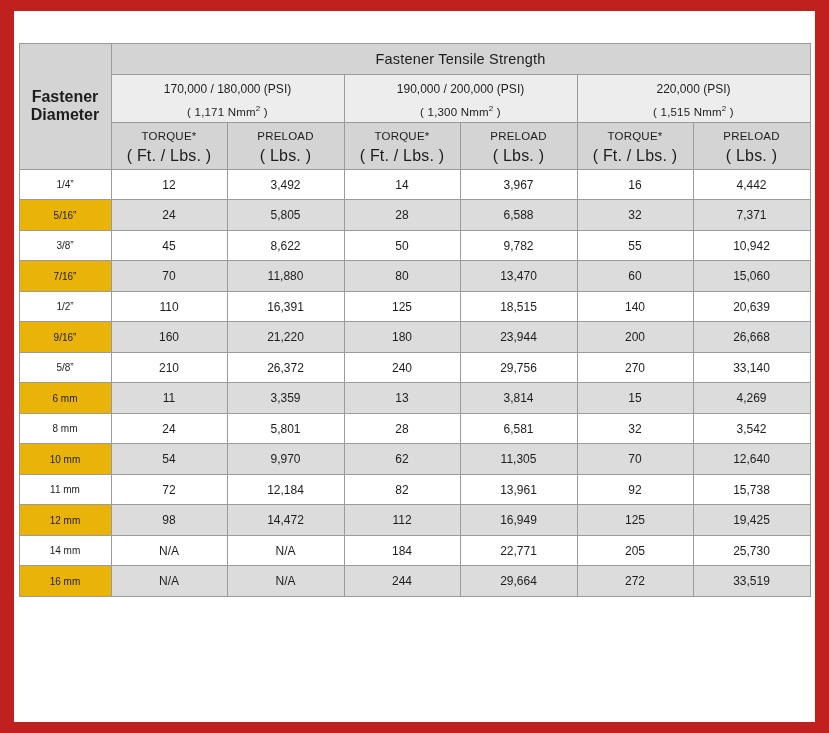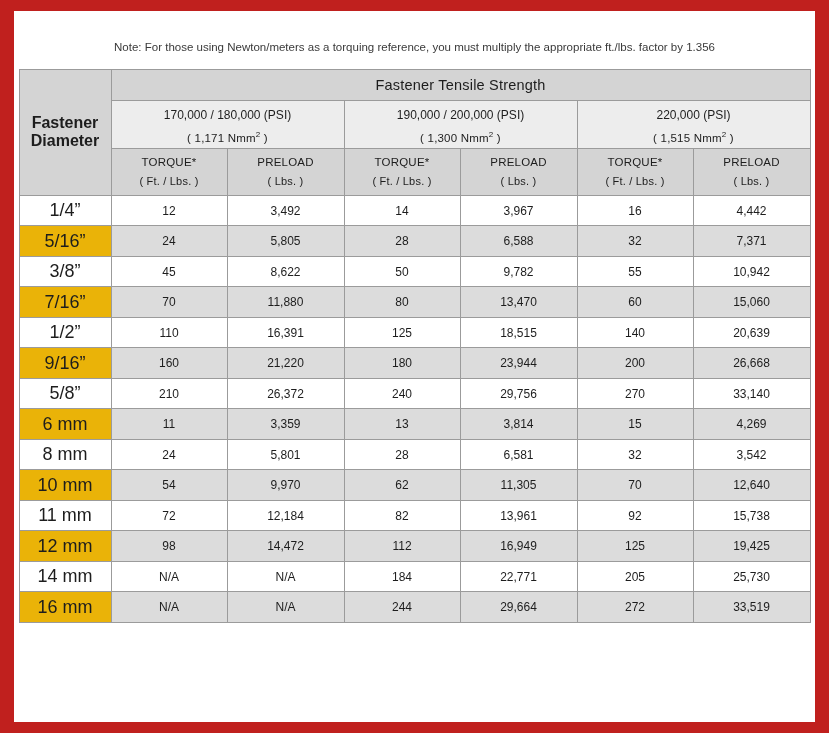--- a/index.html
+++ b/index.html
@@ -90,30 +90,30 @@
   .col-head {
     font-size: 11.5px;
     font-weight: bold;
     line-height: 15px;
     padding: 6px 6px;
     letter-spacing: 0.2px;
   }
   .col-head .unit {
     display: block;
     font-weight: normal;
-    font-size: 11px;
+    font-size: 16px;
     padding-top: 4px;
   }
   .diam-head {
     font-size: 16px;
     font-weight: bold;
     line-height: 18px;
   }
   .diam-cell {
-    font-size: 18px;
+    font-size: 10px;
     font-weight: bold;
     height: 27.5px;
     background: #ffffff;
   }
   .diam-cell.alt {
     background: #eab308;
   }
   .val-cell {
     font-size: 12px;
     height: 27.5px;
@@ -125,21 +125,20 @@
   .w-diam { width: 92px; }
   .w-t { width: 116px; }
   .w-p { width: 117px; }
 </style>
 </head>
 <body>
 
 <div class="page">
 
   <div class="title-area">
-    <div class="note">Note: For those using Newton/meters as a torquing reference, you must multiply the appropriate ft./lbs. factor by 1.356</div>
   </div>
 
   <table class="torque">
     <colgroup>
       <col class="w-diam">
         <col class="w-t">
         <col class="w-p">
         <col class="w-t">
         <col class="w-p">
         <col class="w-t">

